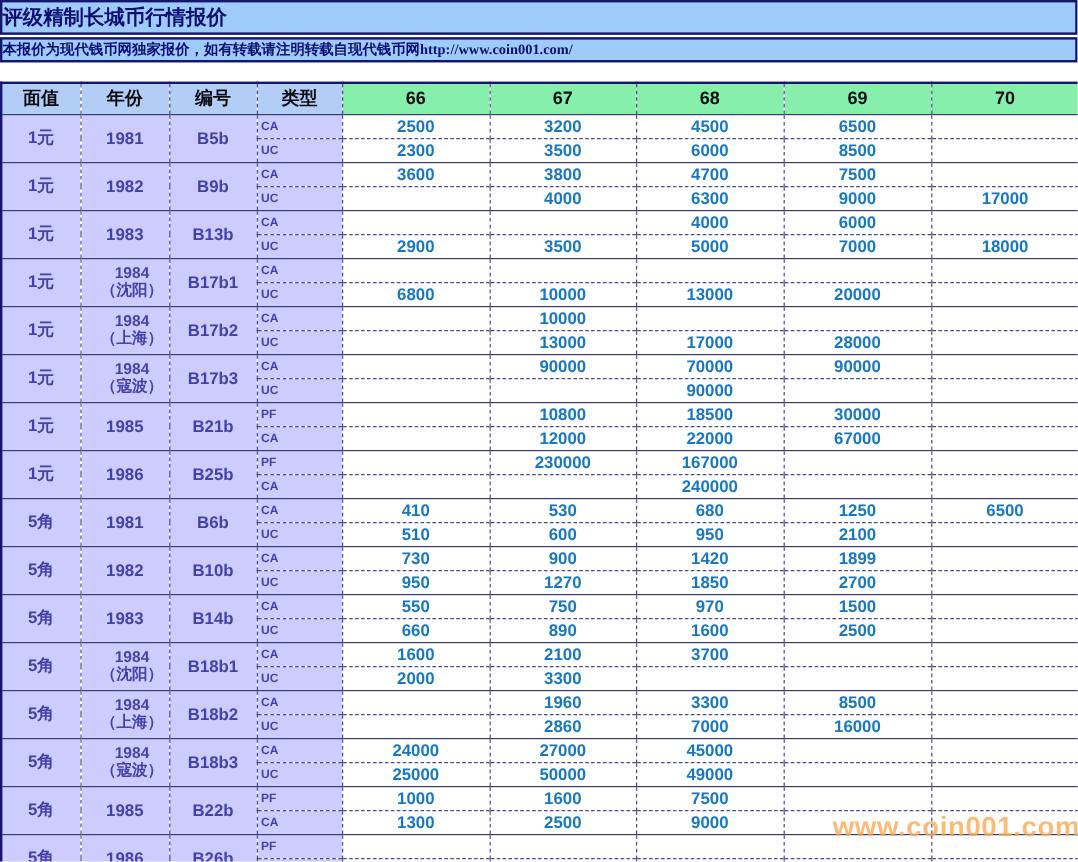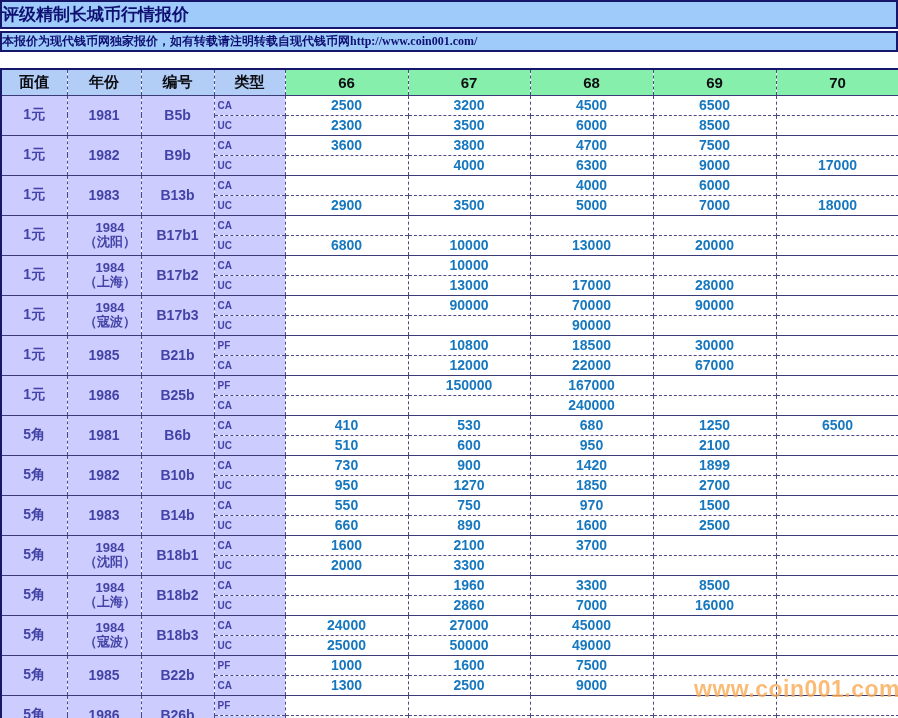--- a/index.html
+++ b/index.html
@@ -206,21 +206,21 @@
           <td class="vcell">22000</td>
           <td class="vcell">67000</td>
           <td class="vcell"></td>
         </tr>
         <tr class="group-start">
           <td rowspan="2" class="lcell">1元</td>
           <td rowspan="2" class="lcell">1986</td>
           <td rowspan="2" class="lcell">B25b</td>
           <td class="lcell type">PF</td>
           <td class="vcell"></td>
-          <td class="vcell">150000</td>
+          <td class="vcell">230000</td>
           <td class="vcell">167000</td>
           <td class="vcell"></td>
           <td class="vcell"></td>
         </tr>
         <tr>
           <td class="lcell type">CA</td>
           <td class="vcell"></td>
           <td class="vcell"></td>
           <td class="vcell">240000</td>
           <td class="vcell"></td>

